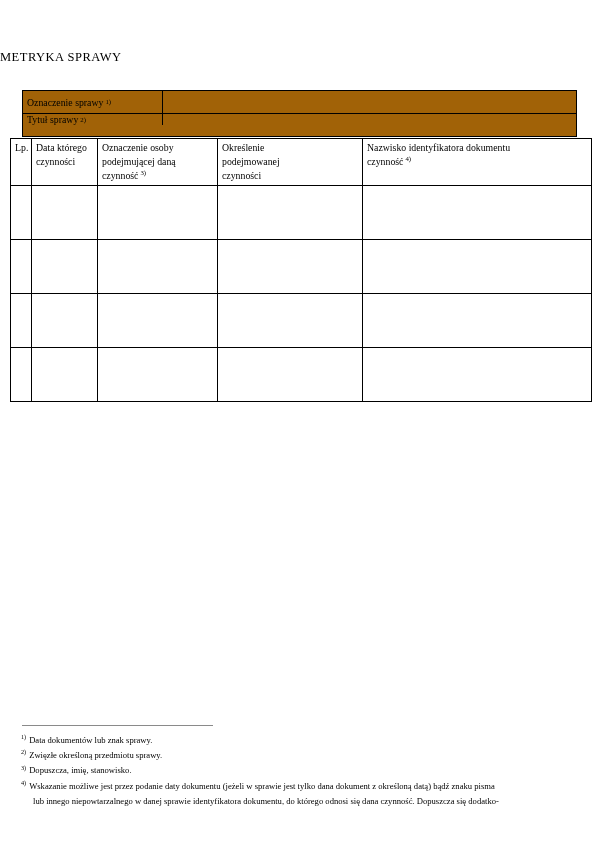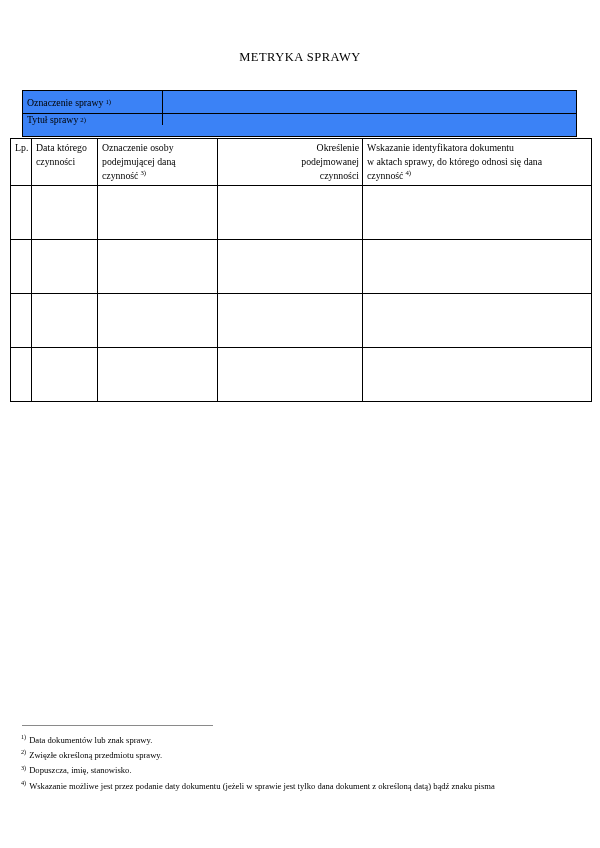--- a/index.html
+++ b/index.html
@@ -13,35 +13,35 @@
     color: #000000;
     overflow: hidden;
   }
 
   
   .title {
     position: absolute;
     top: 50px;
     left: 0;
     width: 100%;
-    text-align: center;
+    text-align: left;
     font-size: 12.5px;
     letter-spacing: 0.5px;
     font-weight: normal;
   }
 
   
   .info-table {
     position: absolute;
     left: 22px;
     top: 90px;
     width: 555px;
     border: 1.6px solid #000;
     box-sizing: border-box;
-    background: #3b82f6;
+    background: #a16207;
   }
   .info-row {
     display: flex;
     height: 22px;
     border-bottom: 1px solid #000;
   }
   .info-row.last { border-bottom: none; flex-direction: column; }
   .info-label-cell {
     width: 140px;
     box-sizing: border-box;
@@ -82,21 +82,21 @@
     padding: 2px 3px 0 4px;
     font-size: 9.8px;
     line-height: 14px;
     white-space: nowrap;
     overflow: visible;
   }
   .hc .hl { display: block; }
   .c0 { width: 21px; }
   .c1 { width: 66px; }
   .c2 { width: 120px; }
-  .c3 { width: 145px; text-align: right; }
+  .c3 { width: 145px; }
   .c4 { flex: 1; border-right: none; }
 
   .body-row {
     display: flex;
     height: 53px;
     border-bottom: 1px solid #000;
   }
   .body-row.last { border-bottom: none; }
   .bc {
     box-sizing: border-box;
@@ -167,22 +167,21 @@
         <span class="hl">Oznaczenie osoby</span>
         <span class="hl">podejmującej daną</span>
         <span class="hl"><span>czynność</span><sup class="ref">3)</sup></span>
       </div>
       <div class="hc c3">
         <span class="hl">Określenie</span>
         <span class="hl">podejmowanej</span>
         <span class="hl">czynności</span>
       </div>
       <div class="hc c4">
-        <span class="hl">Wskazanie identyfikatora dokumentu</span>
-        <span class="hl">w aktach sprawy, do którego odnosi się dana</span>
+        <span class="hl">Nazwisko identyfikatora dokumentu</span>
         <span class="hl"><span>czynność</span><sup class="ref">4)</sup></span>
       </div>
     </div>
 
     <div class="body-row">
       <div class="bc c0"></div>
       <div class="bc c1"></div>
       <div class="bc c2"></div>
       <div class="bc c3"></div>
       <div class="bc c4"></div>
@@ -219,16 +218,17 @@
     <div class="fn">
       <sup class="marker">2)</sup><span>Zwięzłe określoną przedmiotu sprawy.</span>
     </div>
     <div class="fn">
       <sup class="marker">3)</sup><span>Dopuszcza, imię, stanowisko.</span>
     </div>
     <div class="fn">
       <div>
         <sup class="marker">4)</sup><span>Wskazanie możliwe jest przez podanie daty dokumentu (jeżeli w sprawie jest tylko dana dokument z określoną datą) bądź znaku pisma</span>
       </div>
+      <div class="fn4-cont">lub innego niepowtarzalnego w danej sprawie identyfikatora dokumentu, do którego odnosi się dana czynność. Dopuszcza się dodatko-</div>
     </div>
   </div>
 
 </div>
 
 </body></html>

